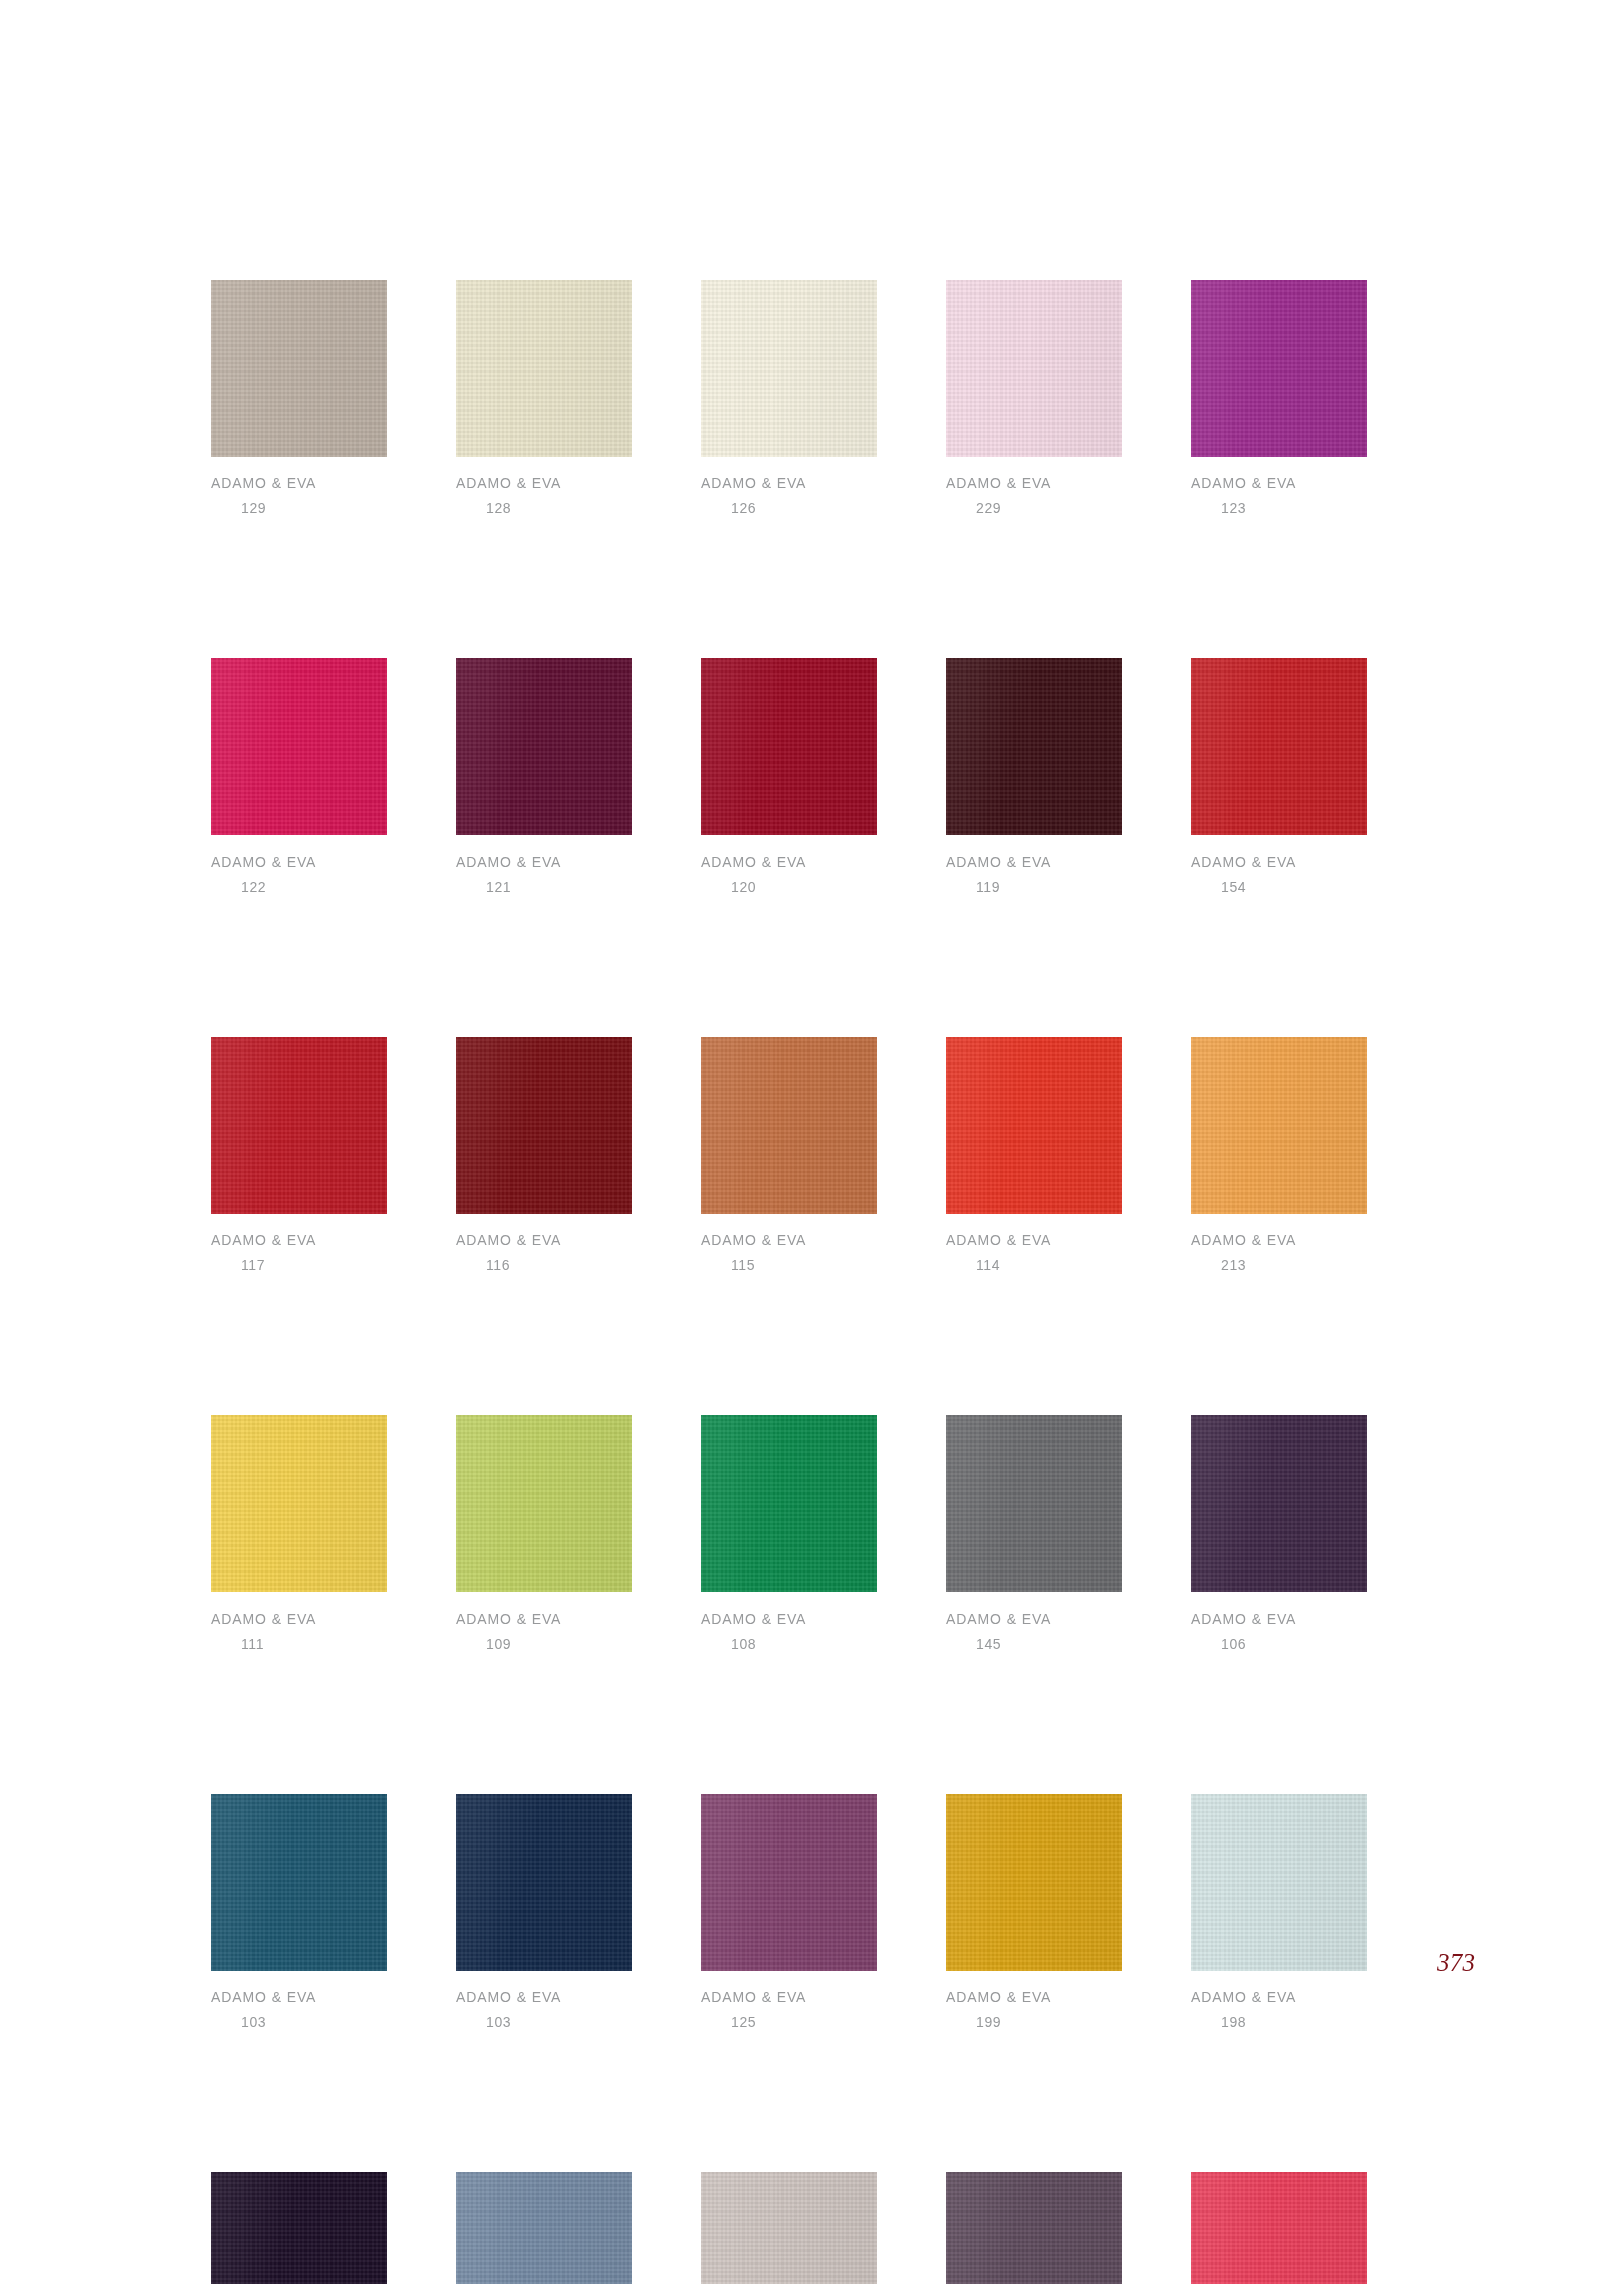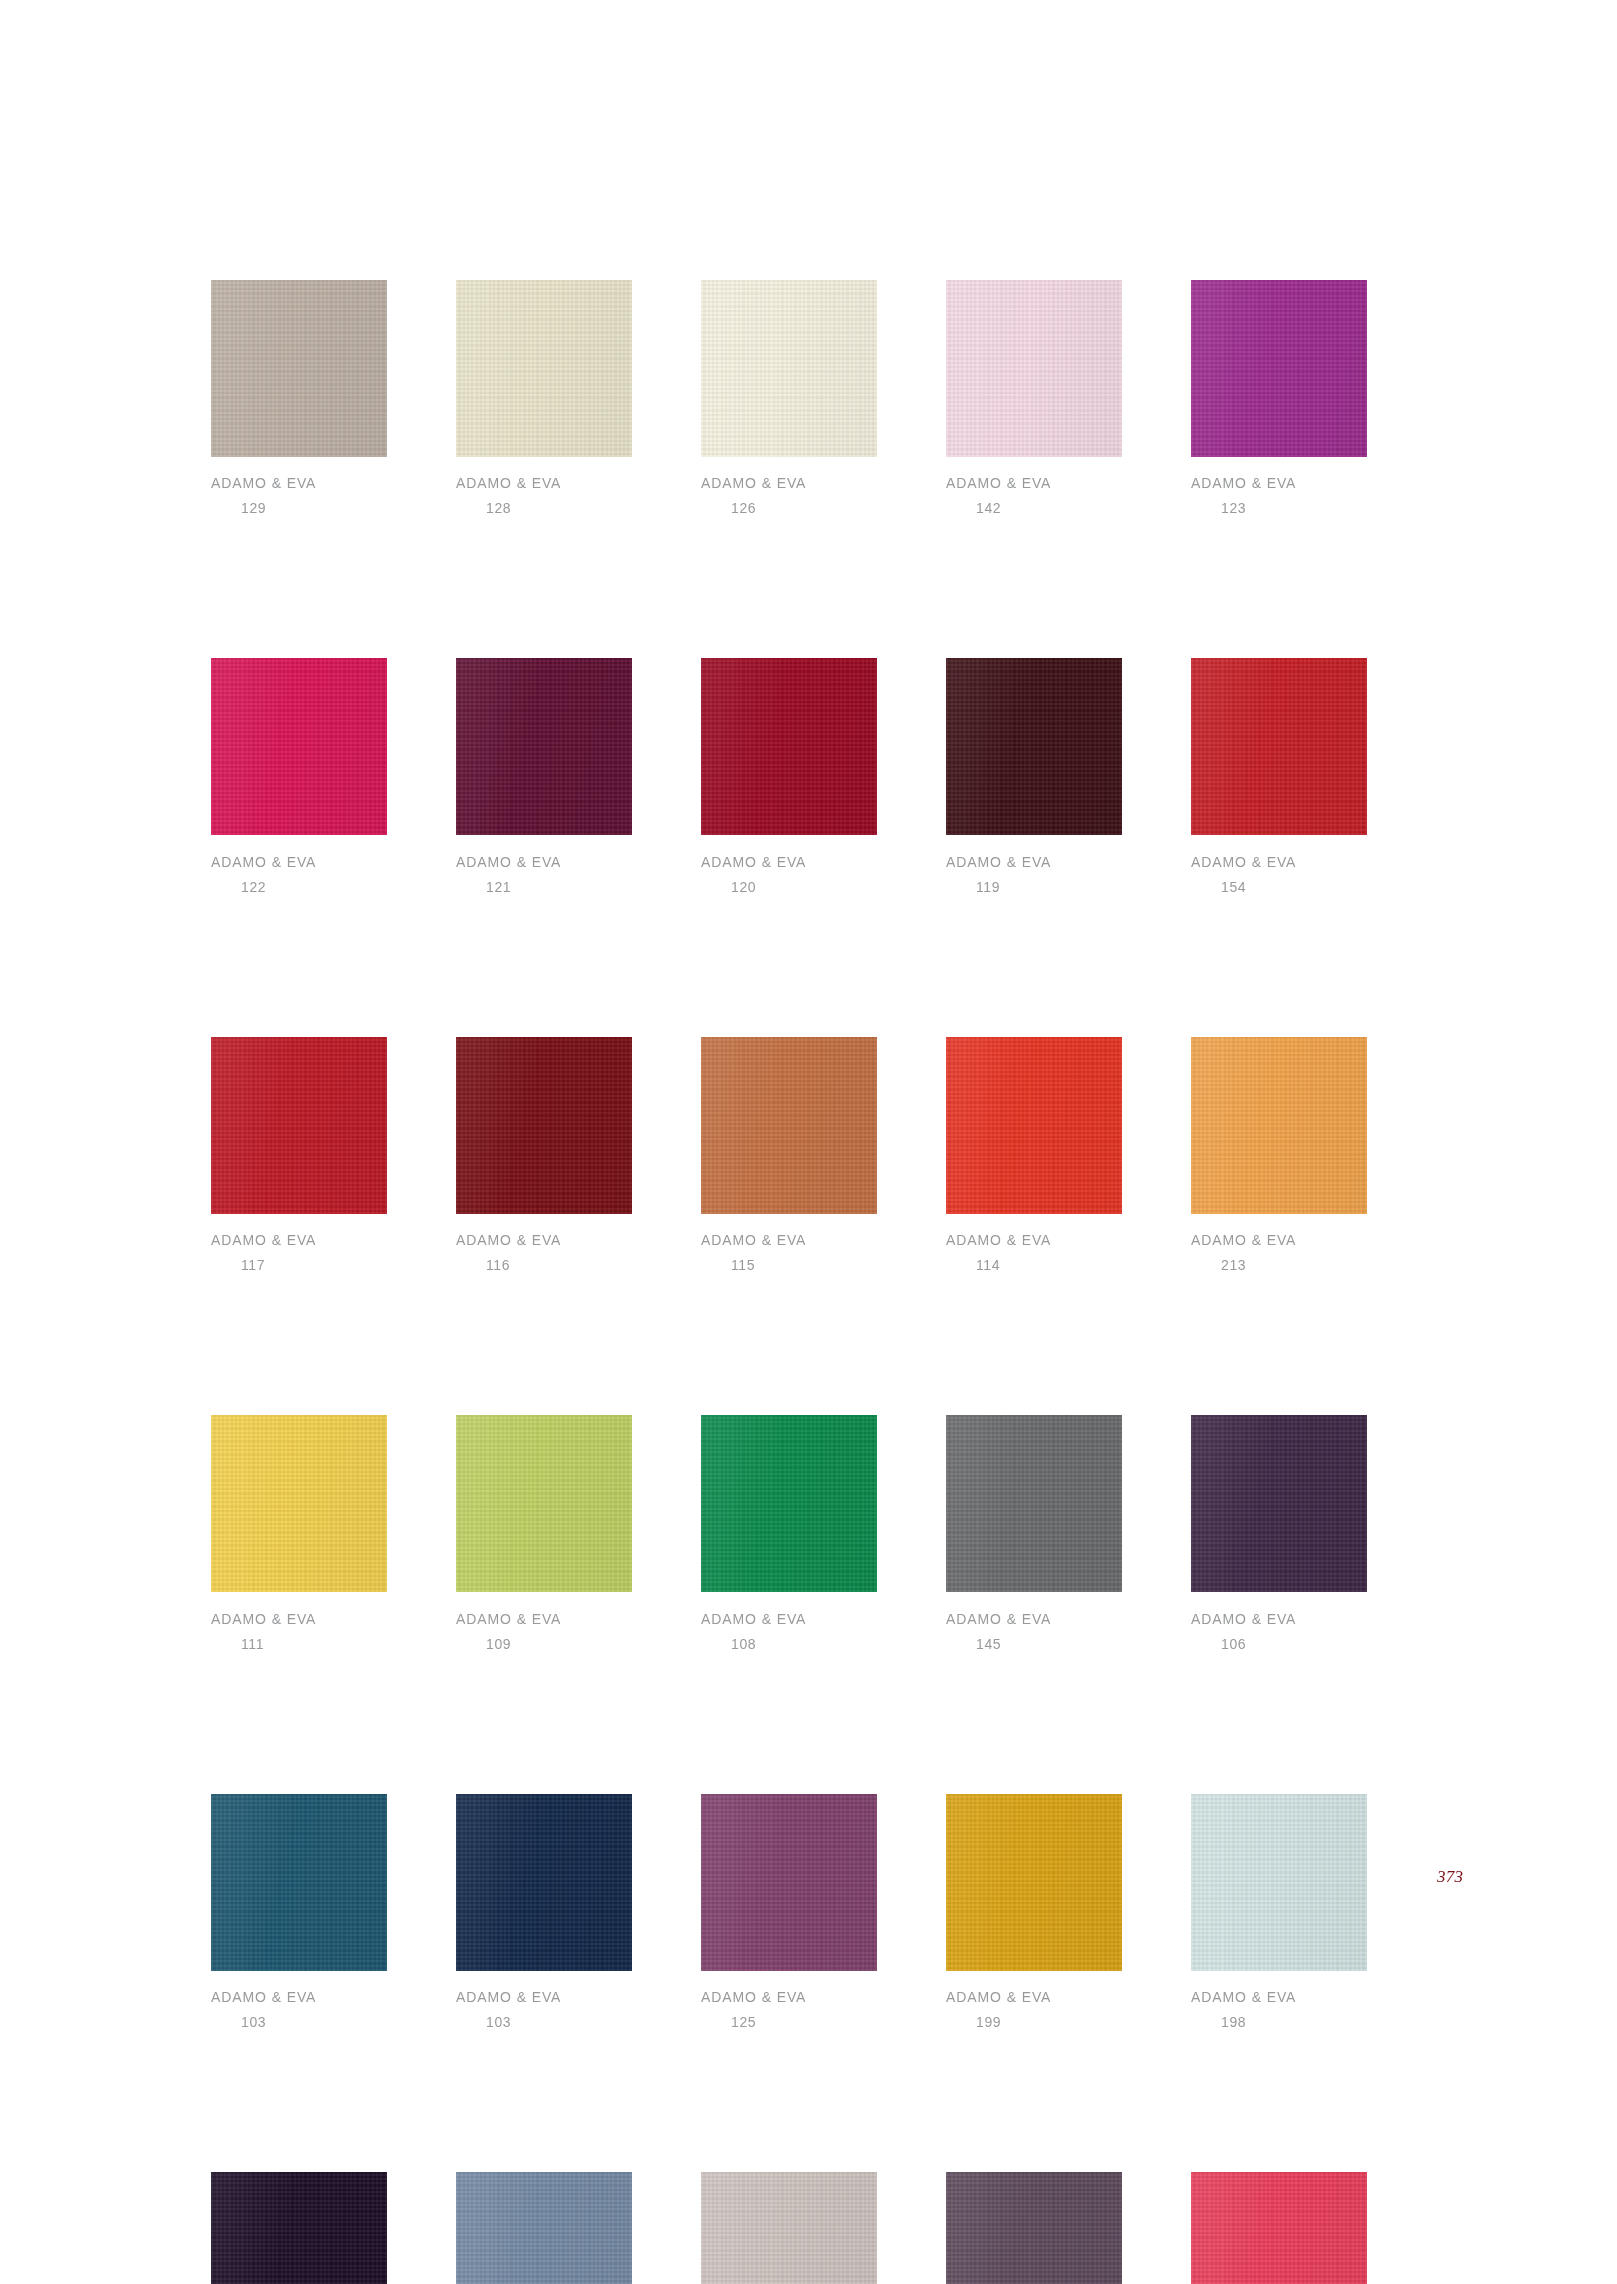--- a/index.html
+++ b/index.html
@@ -97,24 +97,24 @@
     line-height: 1;
     font-weight: 400;
     padding-top: 11px;
     margin-left: 30px;
   }
 
   
   .page-number {
     position: absolute;
     left: 1437px;
-    top: 1867px;
+    top: 1949px;
     font-family: "Liberation Serif", serif;
     font-style: italic;
-    font-size: 17px;
+    font-size: 25px;
     color: #7d1118;
     letter-spacing: 0.3px;
   }
 </style>
 </head>
 <body>
 
 <div class="page">
 
   <div class="swatch-grid">
@@ -136,21 +136,21 @@
         <div class="swatch-chip" style="background-color: rgb(244, 240, 223);"></div>
         <div class="swatch-meta">
           <div class="swatch-brand">ADAMO &amp; EVA</div>
           <div class="swatch-code">126</div>
         </div>
       </div>
       <div class="swatch-cell">
         <div class="swatch-chip" style="background-color: rgb(244, 217, 229);"></div>
         <div class="swatch-meta">
           <div class="swatch-brand">ADAMO &amp; EVA</div>
-          <div class="swatch-code">142</div>
+          <div class="swatch-code">229</div>
         </div>
       </div>
       <div class="swatch-cell">
         <div class="swatch-chip" style="background-color: rgb(156, 44, 143);"></div>
         <div class="swatch-meta">
           <div class="swatch-brand">ADAMO &amp; EVA</div>
           <div class="swatch-code">123</div>
         </div>
       </div>
       <div class="swatch-cell">

